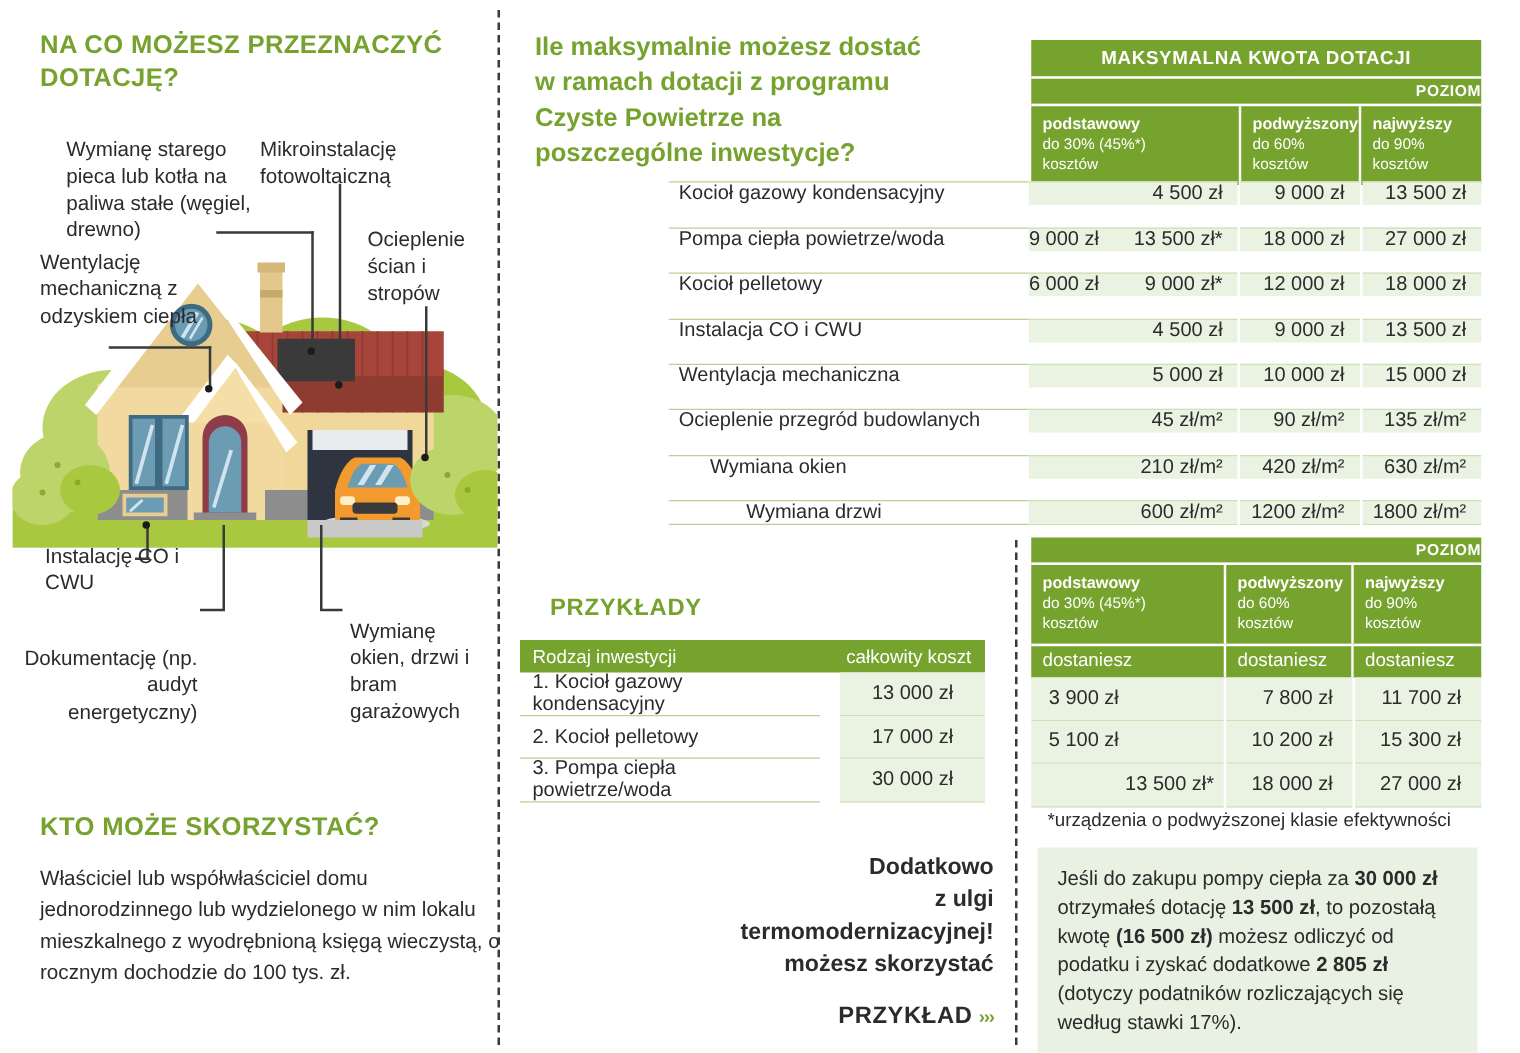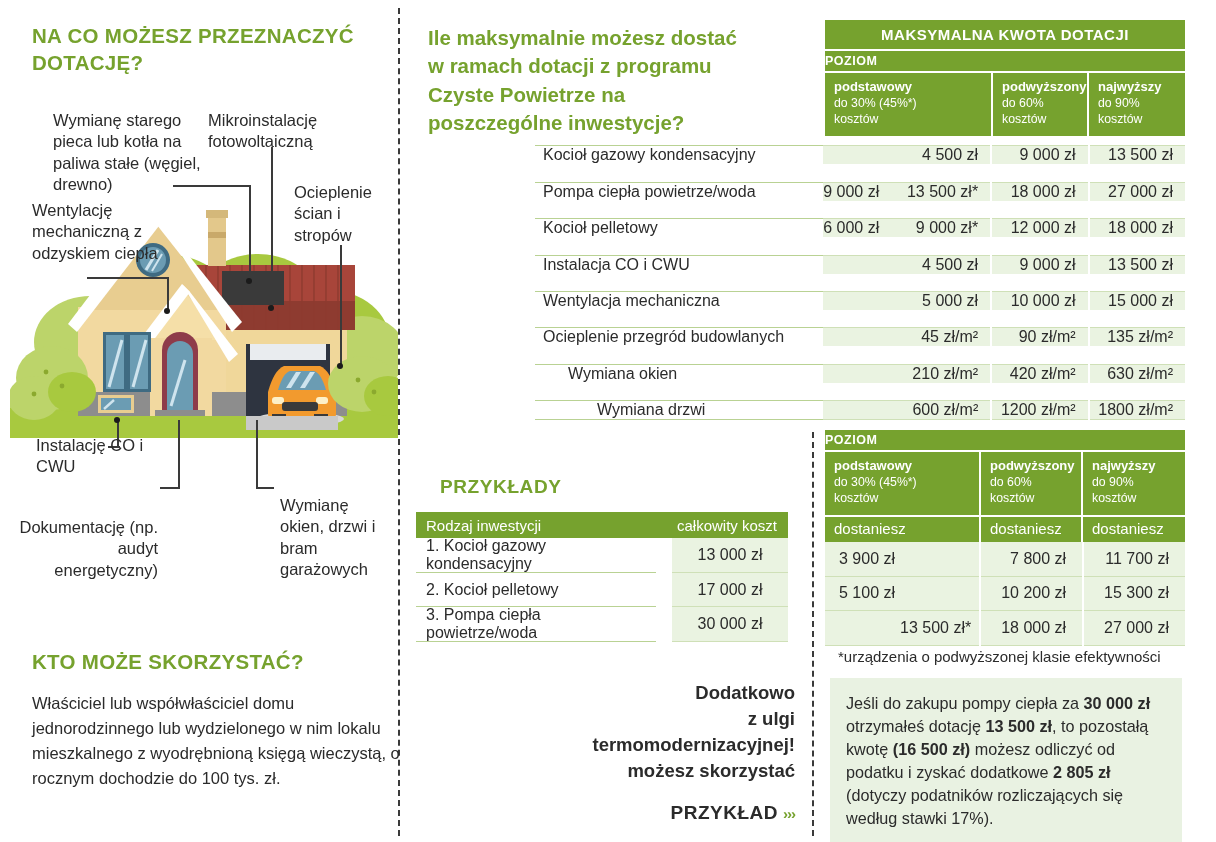--- a/index.html
+++ b/index.html
@@ -54,30 +54,30 @@
     margin-top: 16px;
     font-size: 16.5px;
     line-height: 1.50;
   }
 
   
   #midq { position: absolute; left: 428px; top: 24px; width: 330px; }
 
   
   #maintable { position: absolute; left: 535px; top: 14px; width: 650px; }
-  .mt-hdr-wrap { position: absolute; left: 290px; top: 6px; width: 360px; }
+  .mt-hdr-wrap { position: absolute; left: 290px; top: 18px; width: 360px; }
   .band-title {
     background: #76a22e; color: #fff;
     text-align: center; font-weight: bold;
     font-size: 15px; letter-spacing: .5px;
     padding: 6px 0 6px; text-transform: uppercase;
   }
   .band-poziom {
     background: #76a22e; color: #fff;
-    text-align: left; font-weight: bold;
+    text-align: right; font-weight: bold;
     font-size: 12.5px; letter-spacing: .5px;
     padding: 3px 0 3px; text-transform: uppercase;
     border-top: 2px solid #fff;
   }
   .lvl-row { display: flex; background: #76a22e; border-top: 2px solid #fff; }
   .lvl {
     color: #fff; padding: 6px 8px 8px 9px;
     border-right: 2px solid #fff;
     font-size: 12.3px; line-height: 1.30;
   }

